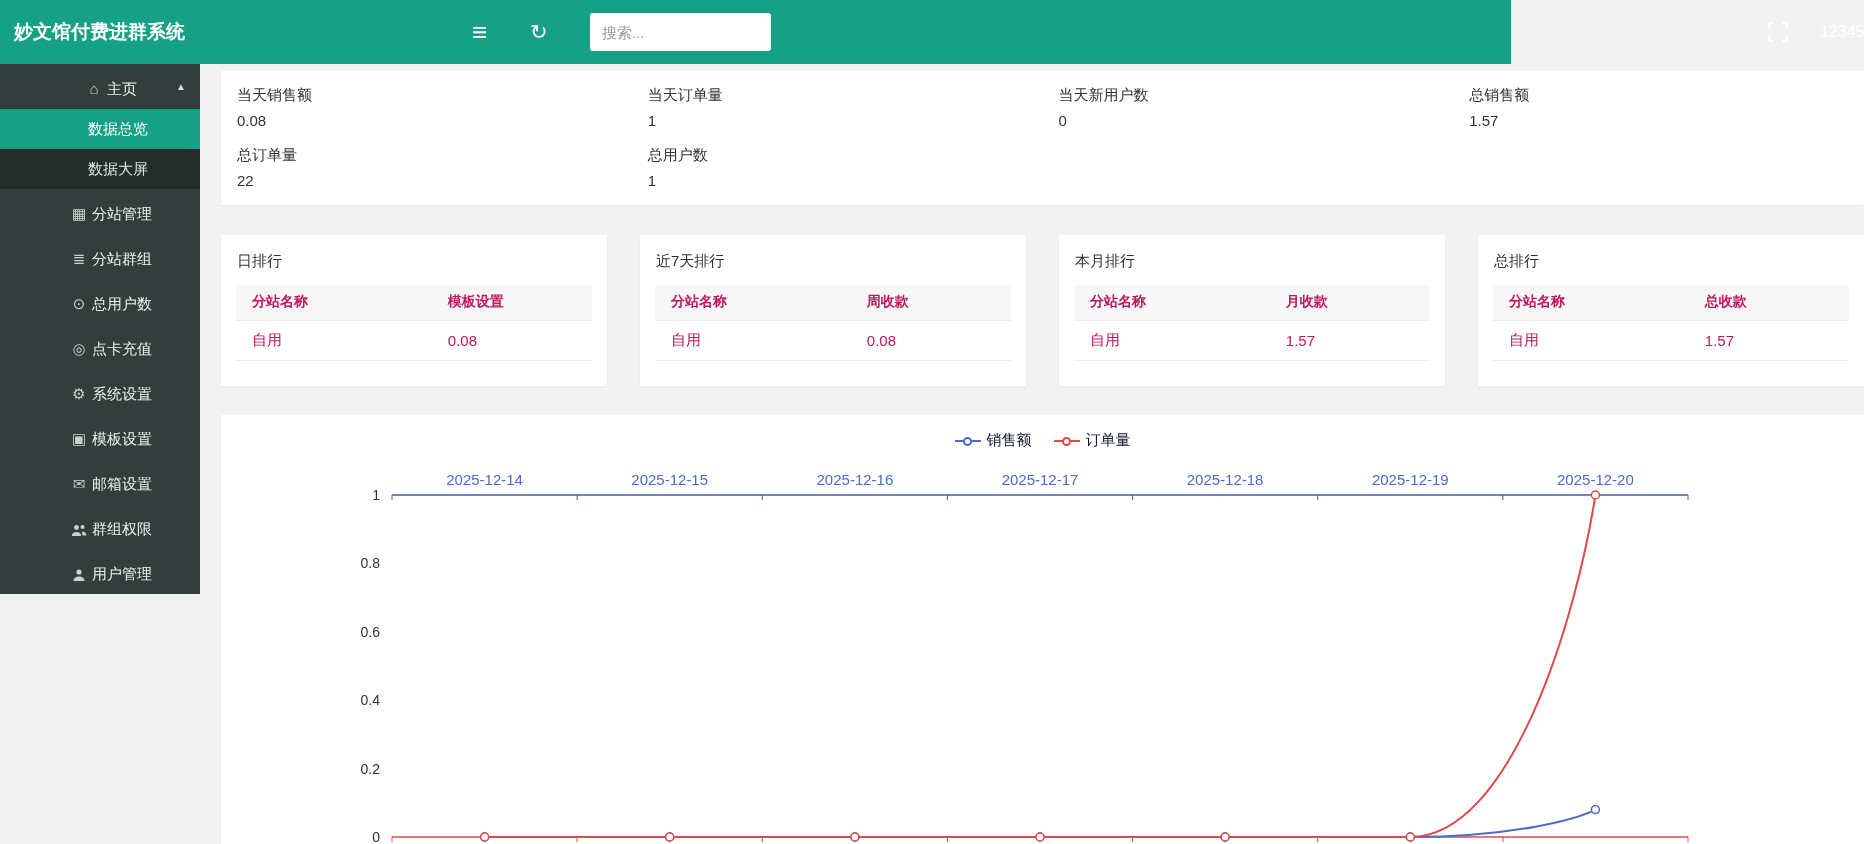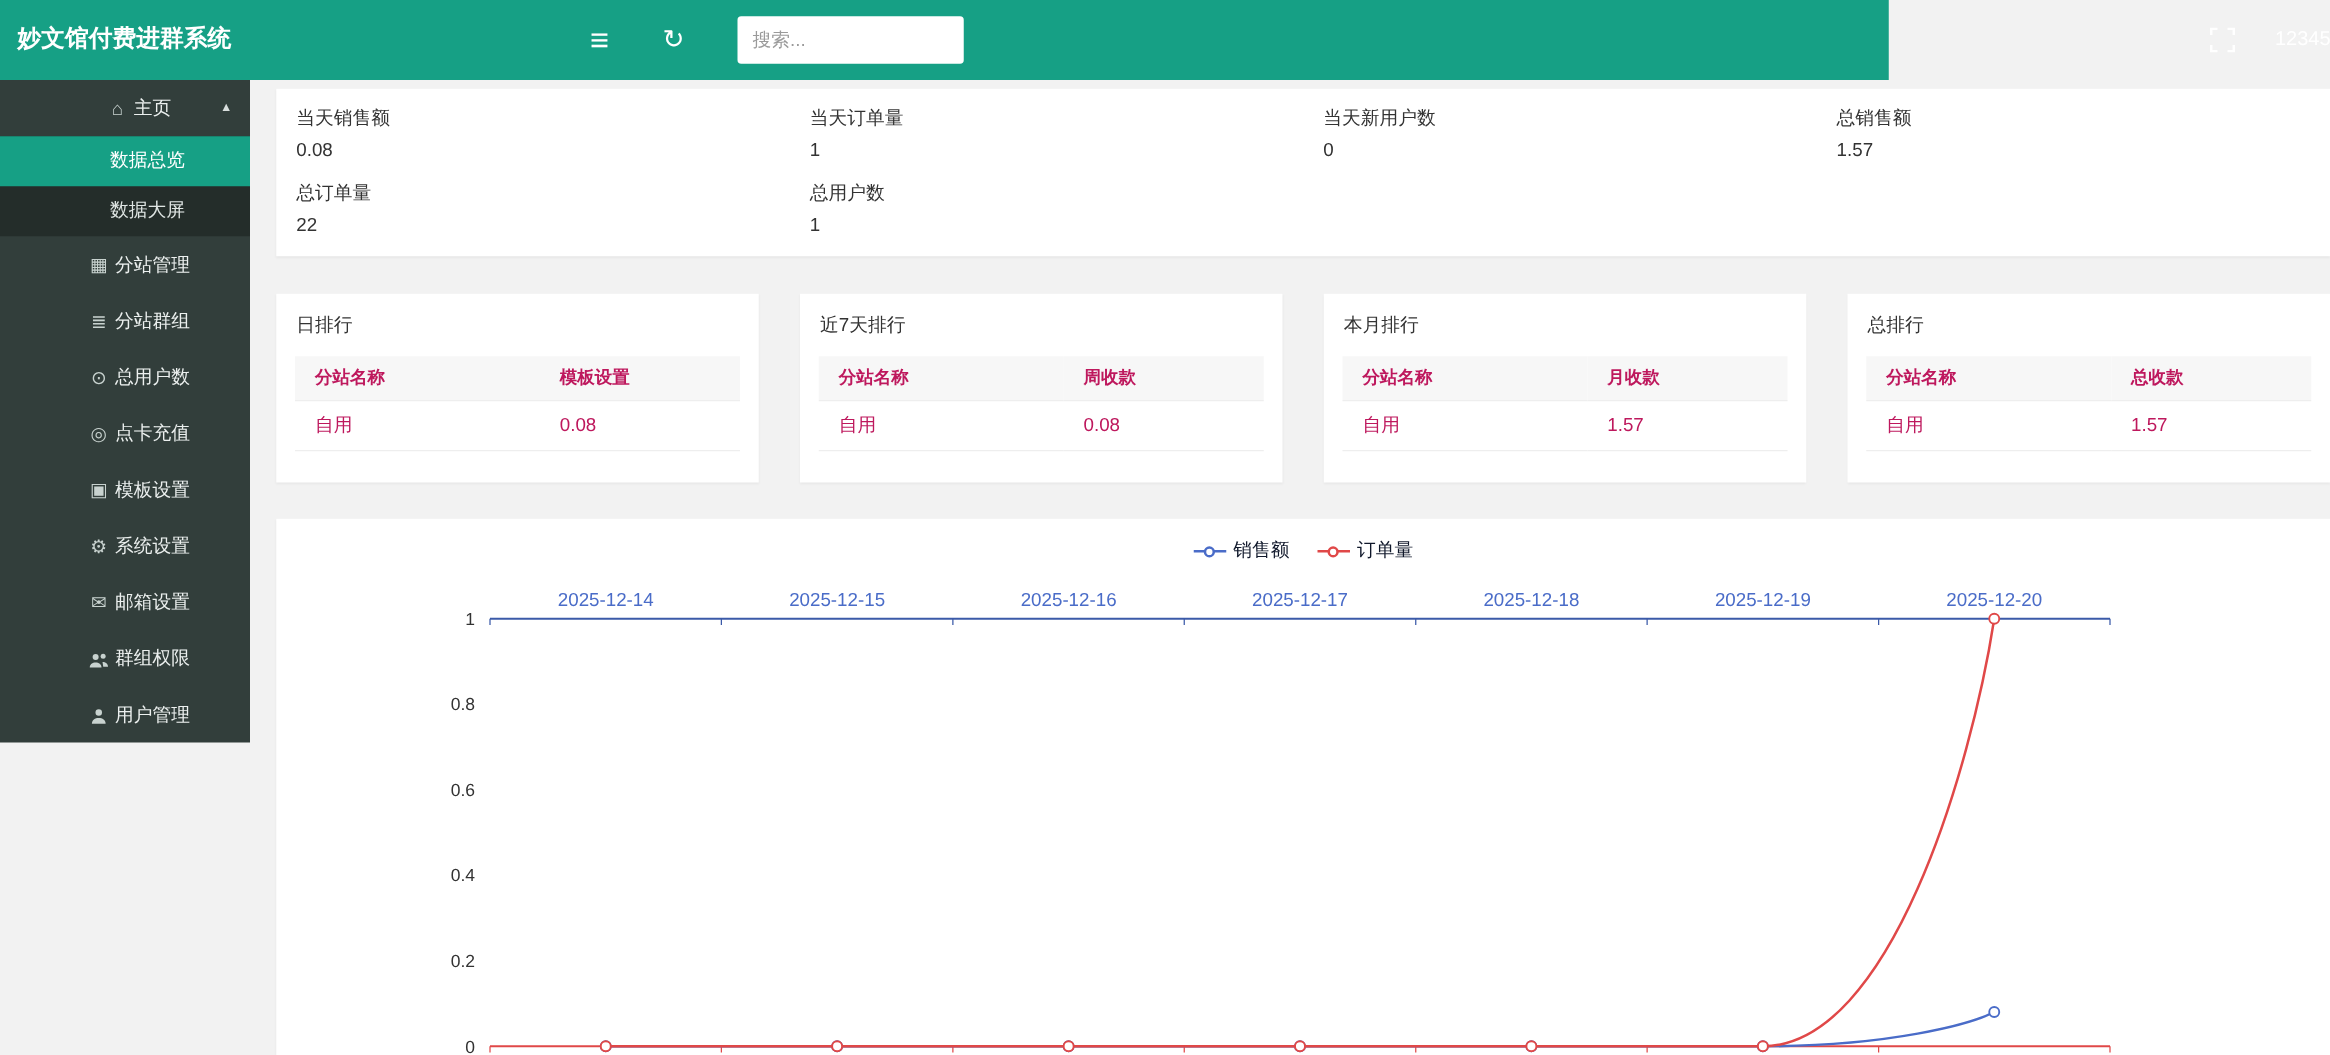--- a/index.html
+++ b/index.html
@@ -92,24 +92,24 @@
   <div class="side-item">
     <span class="s-icon">≣</span><span class="s-label">分站群组</span>
   </div>
   <div class="side-item">
     <span class="s-icon">⊙</span><span class="s-label">总用户数</span>
   </div>
   <div class="side-item">
     <span class="s-icon">◎</span><span class="s-label">点卡充值</span>
   </div>
   <div class="side-item">
+    <span class="s-icon">⚙</span><span class="s-label">系统设置</span>
+  </div>
+  <div class="side-item">
     <span class="s-icon">▣</span><span class="s-label">模板设置</span>
-  </div>
-  <div class="side-item">
-    <span class="s-icon">⚙</span><span class="s-label">系统设置</span>
   </div>
   <div class="side-item">
     <span class="s-icon">✉</span><span class="s-label">邮箱设置</span>
   </div>
   <div class="side-item">
     <span class="s-icon"><svg width="16" height="14" viewBox="0 0 16 14">
           <circle cx="5.5" cy="4.5" r="2.4" fill="#c8d2cf"></circle>
           <path d="M0.8 13 C0.8 10.4 3 9 5.5 9 S10.2 10.4 10.2 13 Z" fill="#c8d2cf"></path>
           <circle cx="11.5" cy="4" r="2" fill="#c8d2cf"></circle>
           <path d="M11 8.6 C13.5 8.6 15.4 10 15.4 12.4 L11.6 12.4 Z" fill="#c8d2cf"></path>

